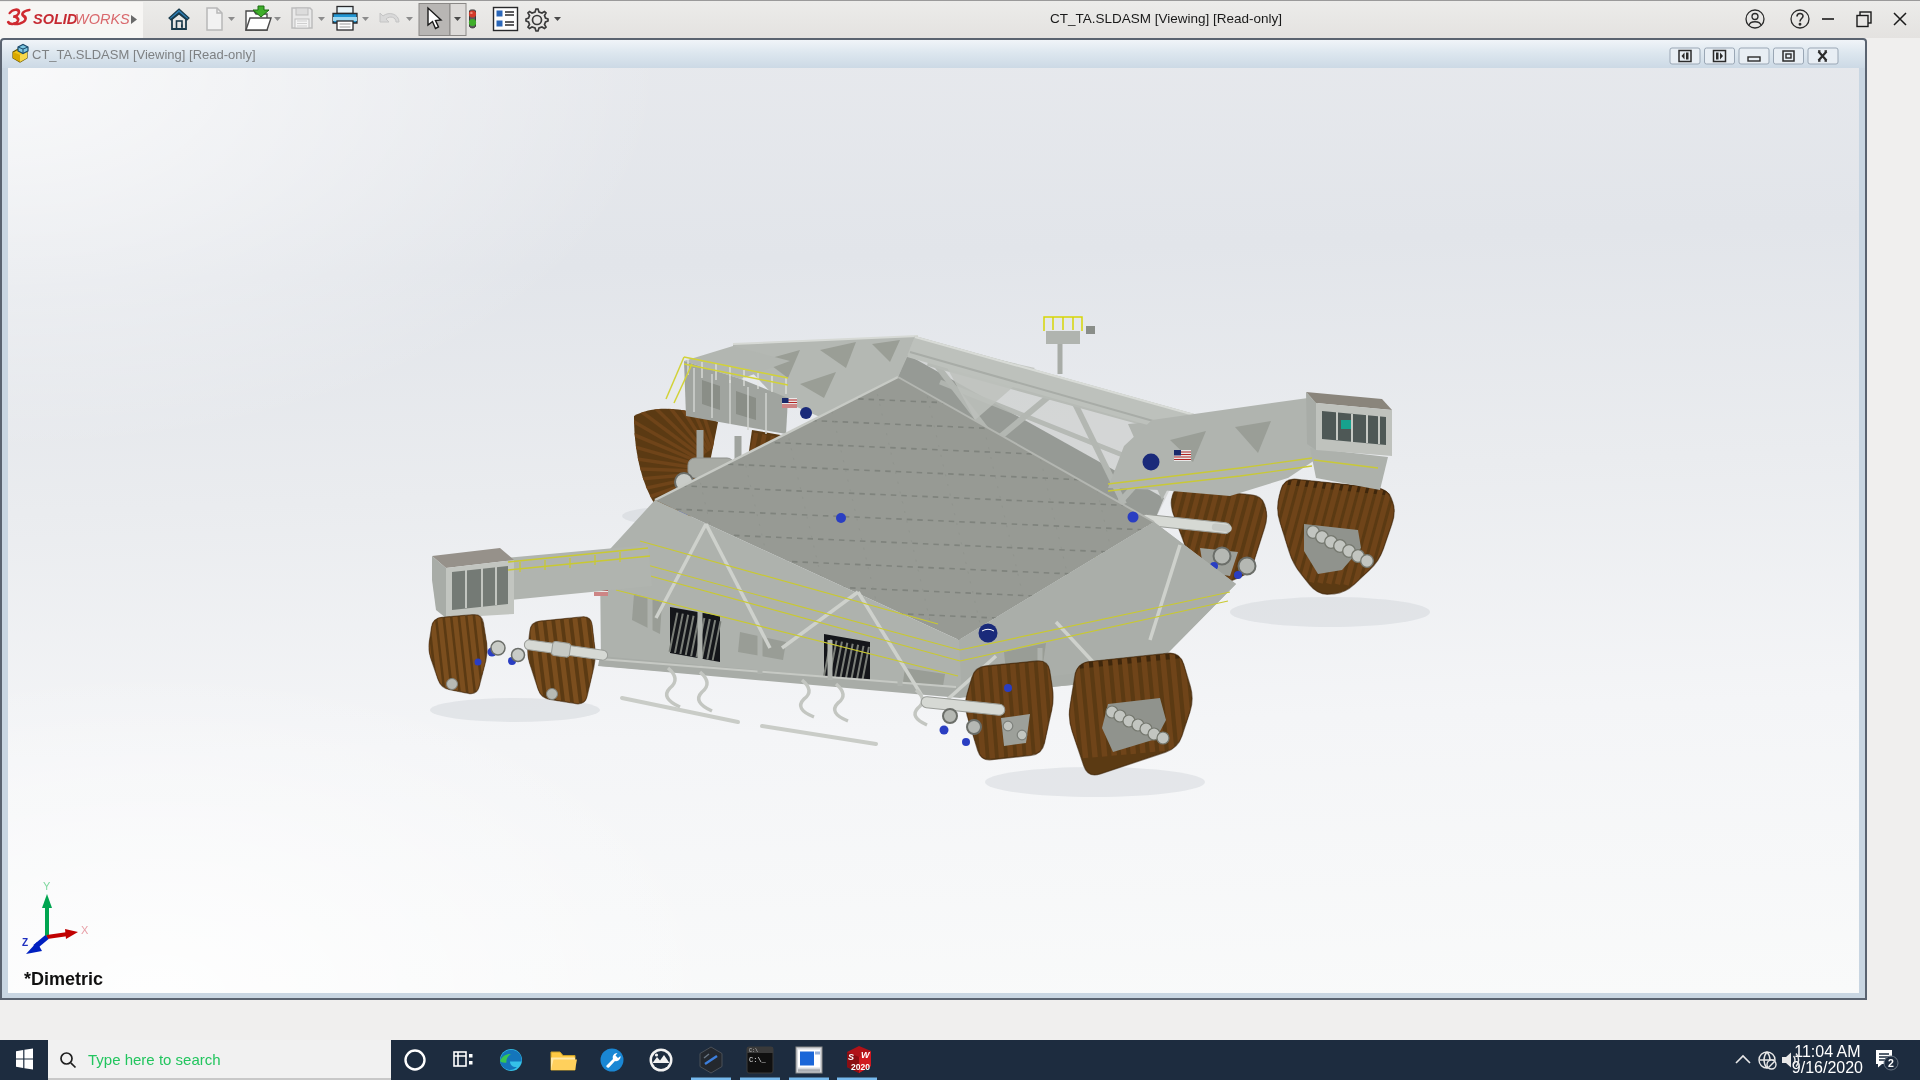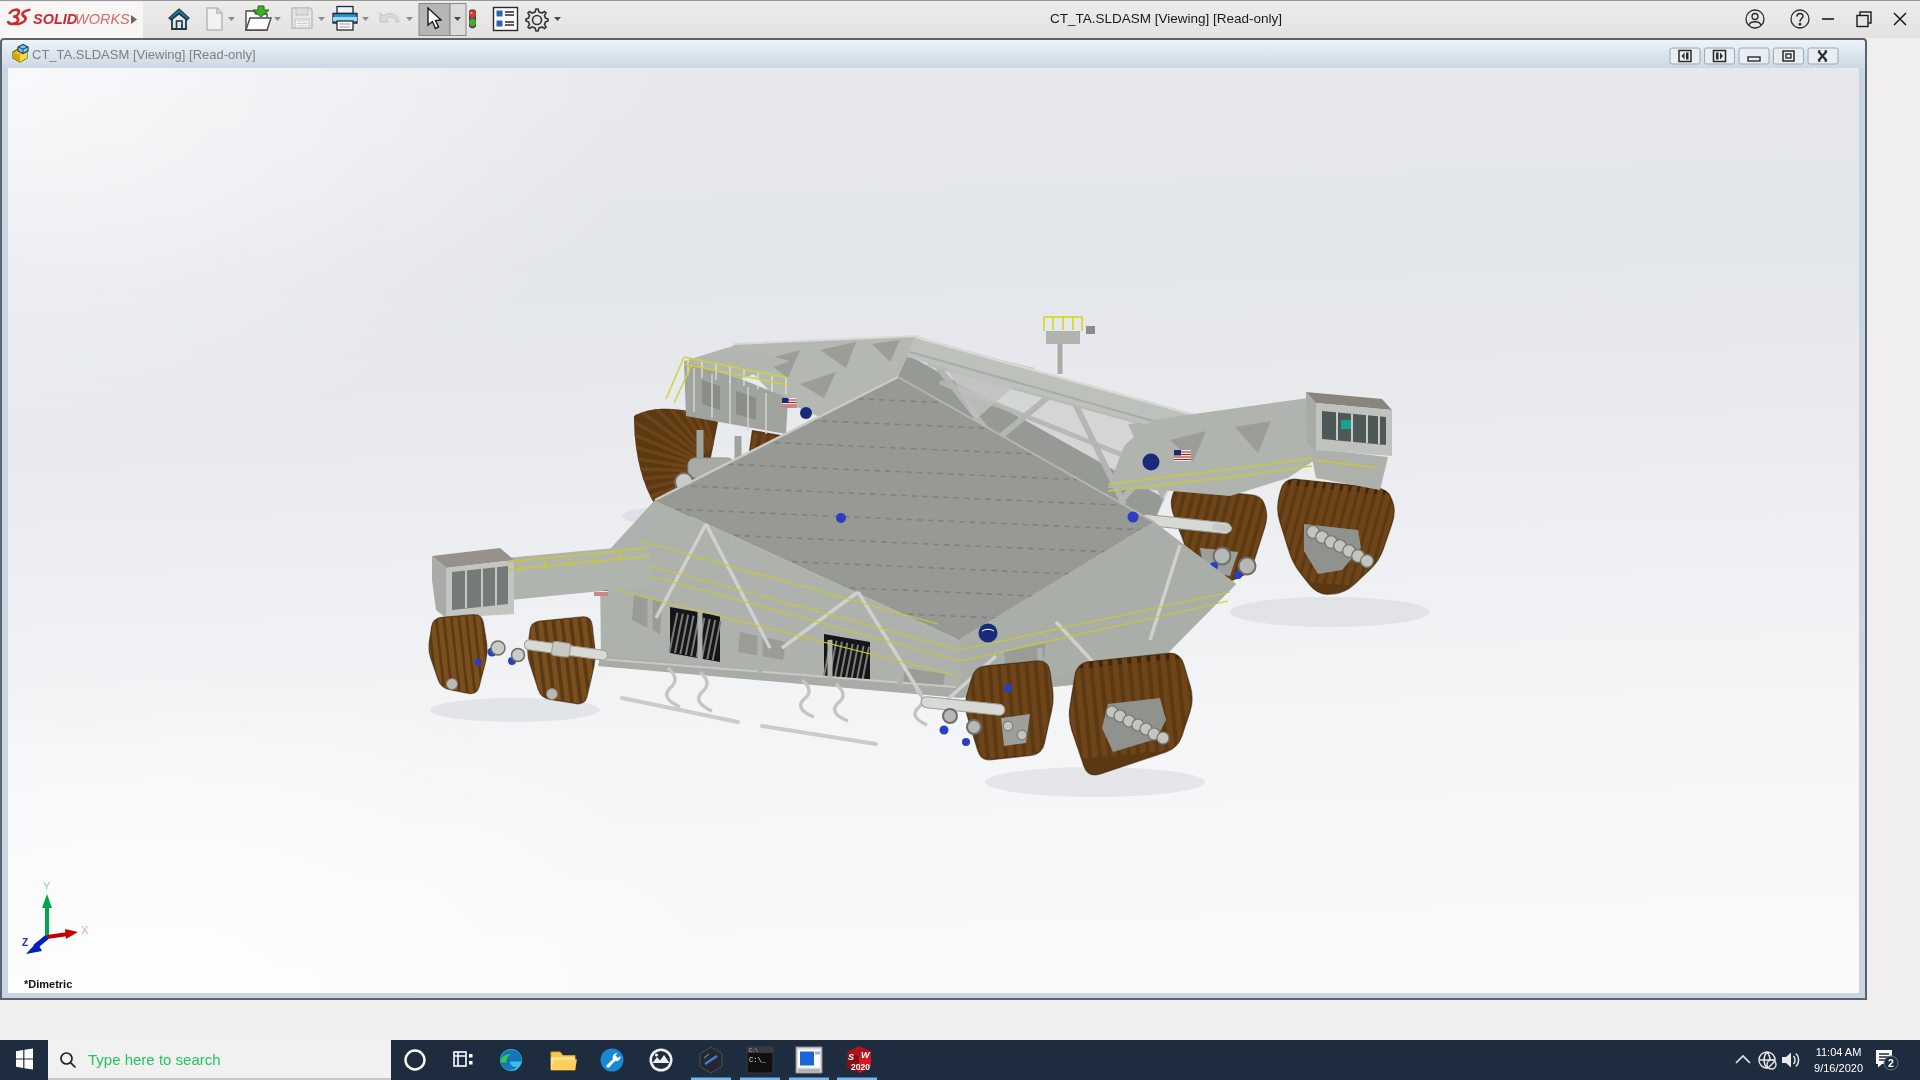--- a/index.html
+++ b/index.html
@@ -14,27 +14,27 @@
   #doctitle { position:absolute; left:0; top:0; width:100%; height:28px;
     background:linear-gradient(#f0f4f8 0%,#dde7ef 45%,#ccd9e5 100%);
     border-radius:3px 3px 0 0; }
   #doctitletext { position:absolute; left:30px; top:7px; font-size:13px; color:#7e8183; }
   #viewport { position:absolute; left:6px; top:28px; width:1851px; height:925px;
     background:
       radial-gradient(ellipse 900px 500px at 8% 100%, rgba(255,255,255,0.85), rgba(255,255,255,0) 65%),
       radial-gradient(ellipse 1200px 700px at 0% 0%, rgba(255,255,255,0.75), rgba(255,255,255,0) 55%),
       linear-gradient(178deg, #e7e9ed 0%, #e2e5ea 22%, #eaecef 45%, #f4f5f7 70%, #f9fafa 100%);
     }
-  #dimetric { position:absolute; left:16px; bottom:3px; font-size:11px; font-weight:bold; color:#111; }
+  #dimetric { position:absolute; left:16px; bottom:3px; font-size:18px; font-weight:bold; color:#111; }
   #statusstrip { position:absolute; left:0; top:1000px; width:1920px; height:40px; background:#f0efee; }
   #taskbar { position:absolute; left:0; top:1040px; width:1920px; height:40px; background:#1d2c3f; }
   #searchbox { position:absolute; left:48px; top:0px; width:343px; height:40px; background:#f1f1f1;
     border-bottom:2px solid #c8c8c8; }
   #searchtext { position:absolute; left:88px; top:11px; font-size:15px; color:#22c55e; }
-  #clock { position:absolute; right:57px; top:4px; text-align:center; color:#fff; font-size:11px; line-height:16px;}
+  #clock { position:absolute; right:57px; top:4px; text-align:center; color:#fff; font-size:16px; line-height:16px;}
 </style>
 </head>
 <body>
 
 <div id="topbar">
   <div id="logoarea"></div>
   <svg width="1920" height="38" style="position:absolute;left:0;top:0">
 
     <g transform="translate(8,5) skewX(-10)" fill="none" stroke="#cf2a30" stroke-linecap="round">
       <path d="M3,7 C5,3 11,2.5 12,6 C12.5,8.5 10,10.5 7,10.5 C10,10.5 13,12 12.5,15 C11.5,18.5 5,19 3,16" stroke-width="2.6"></path>

